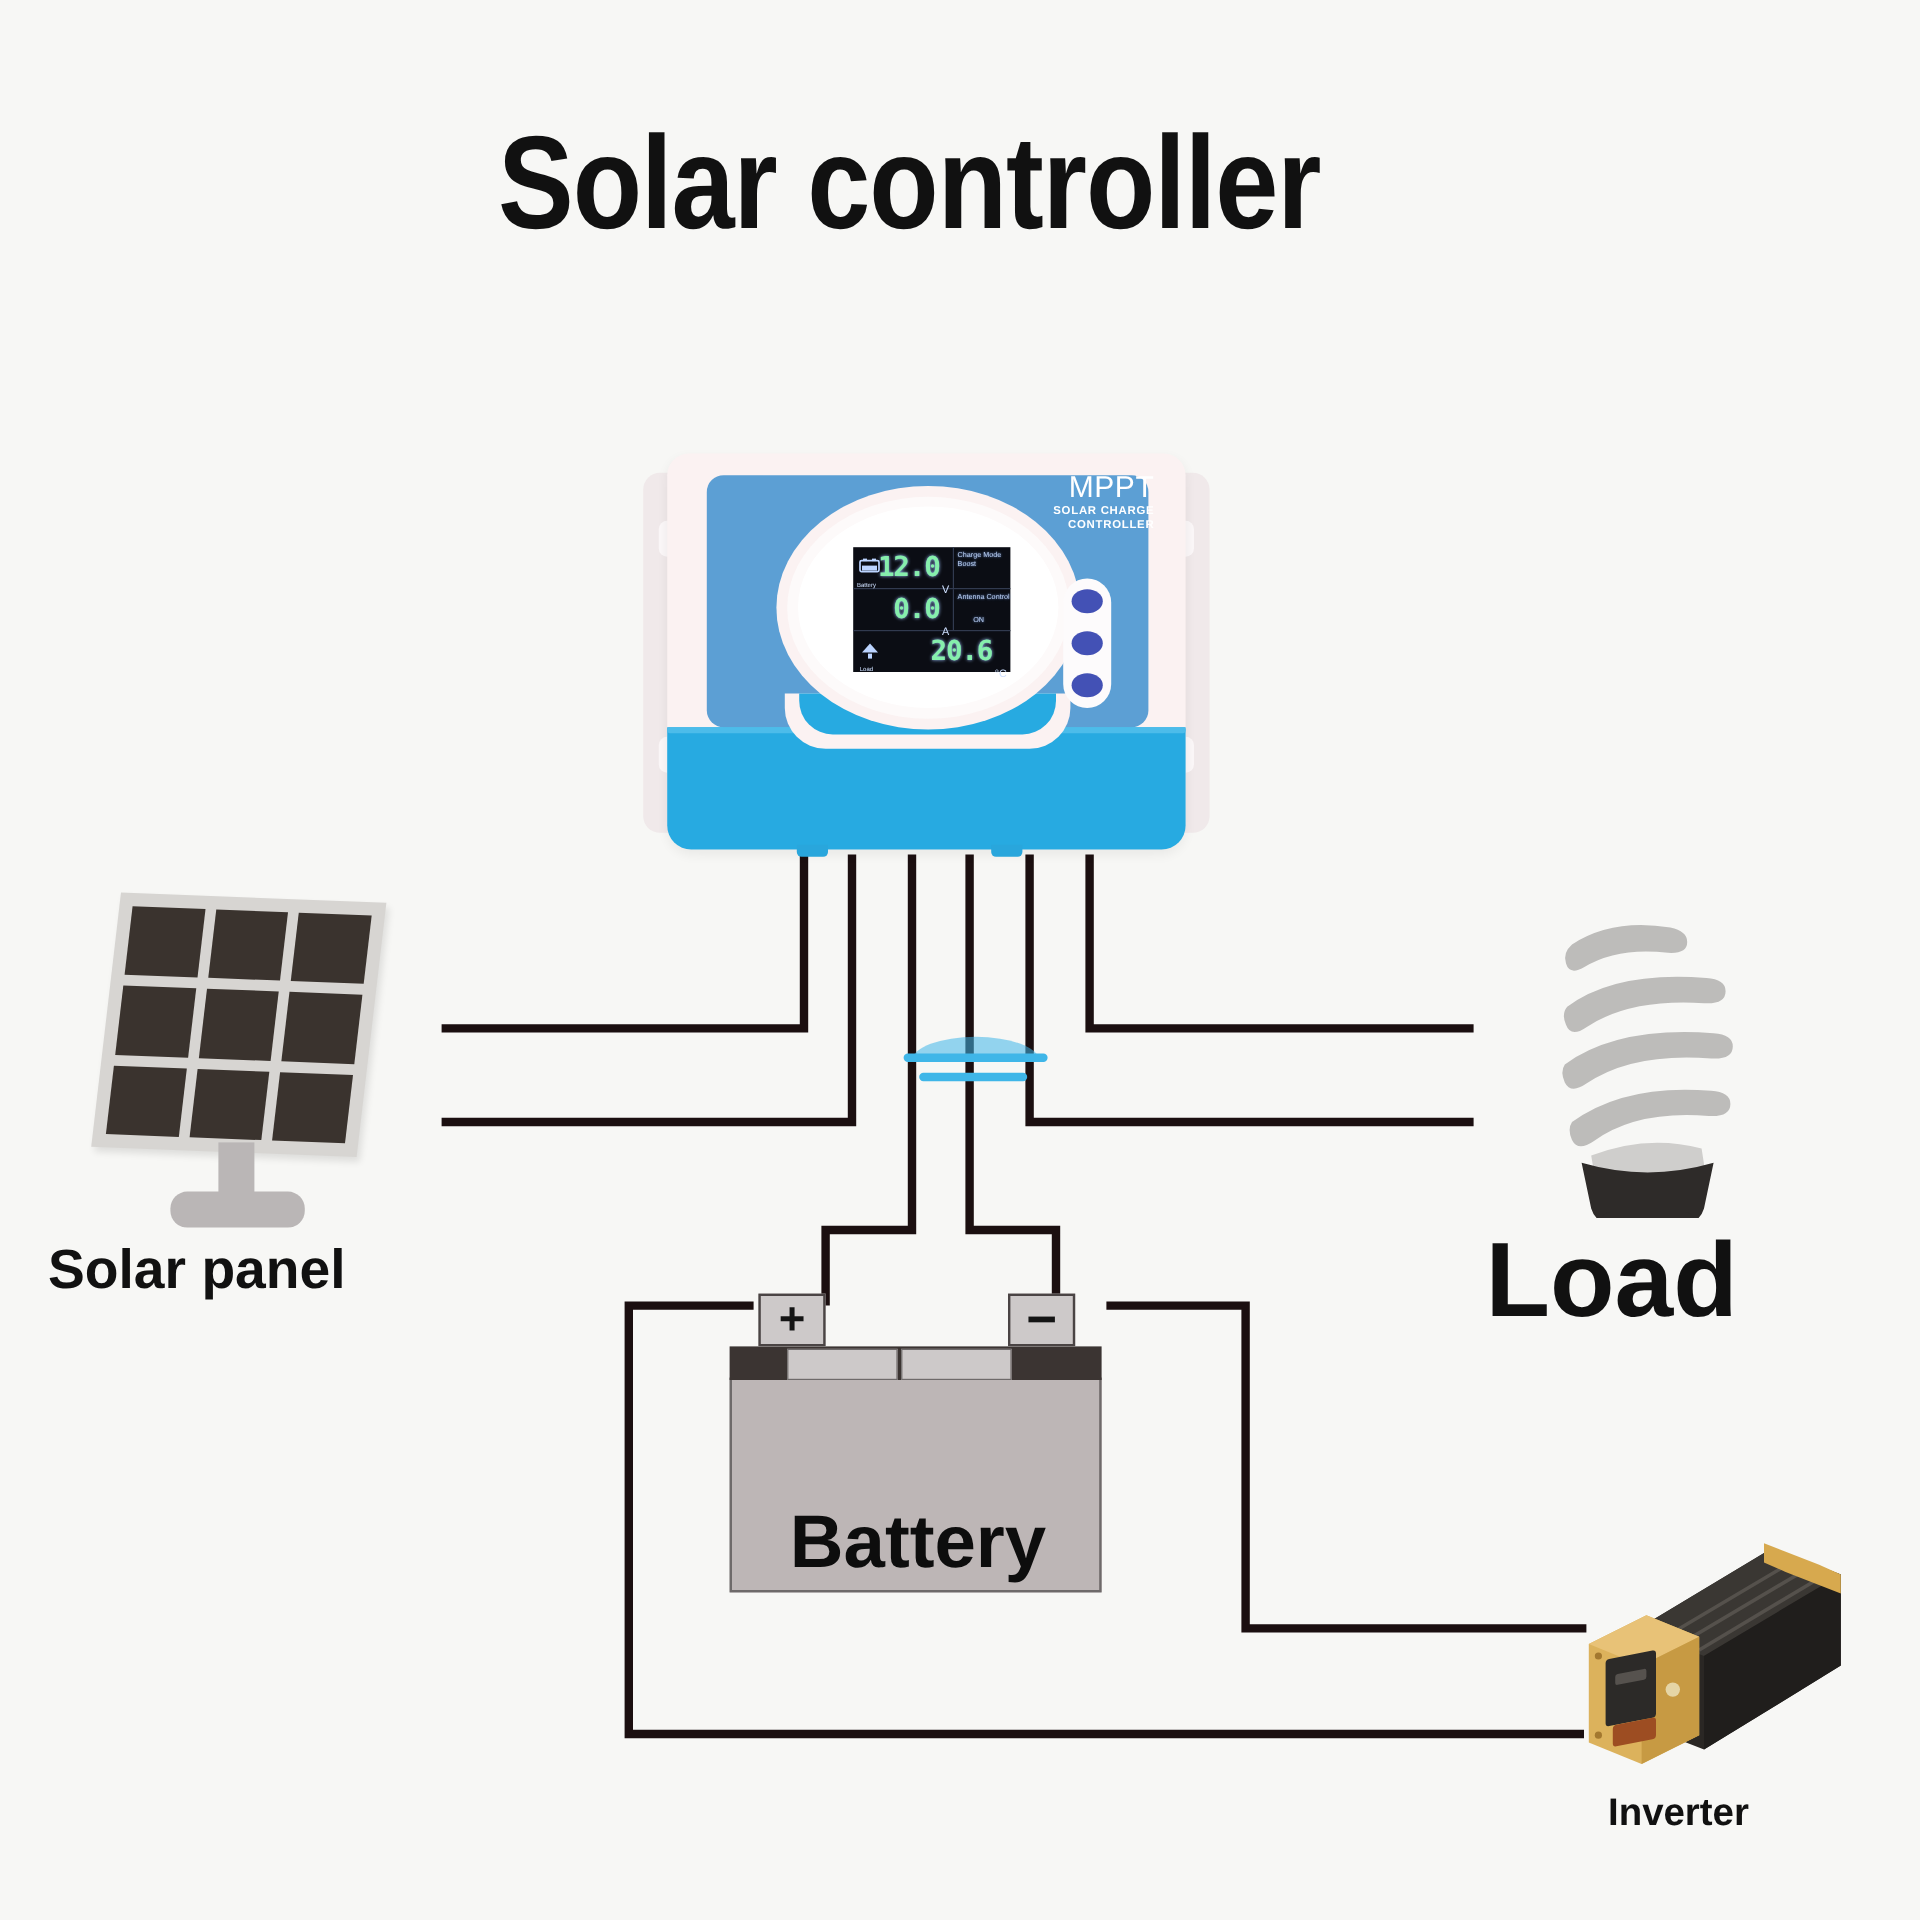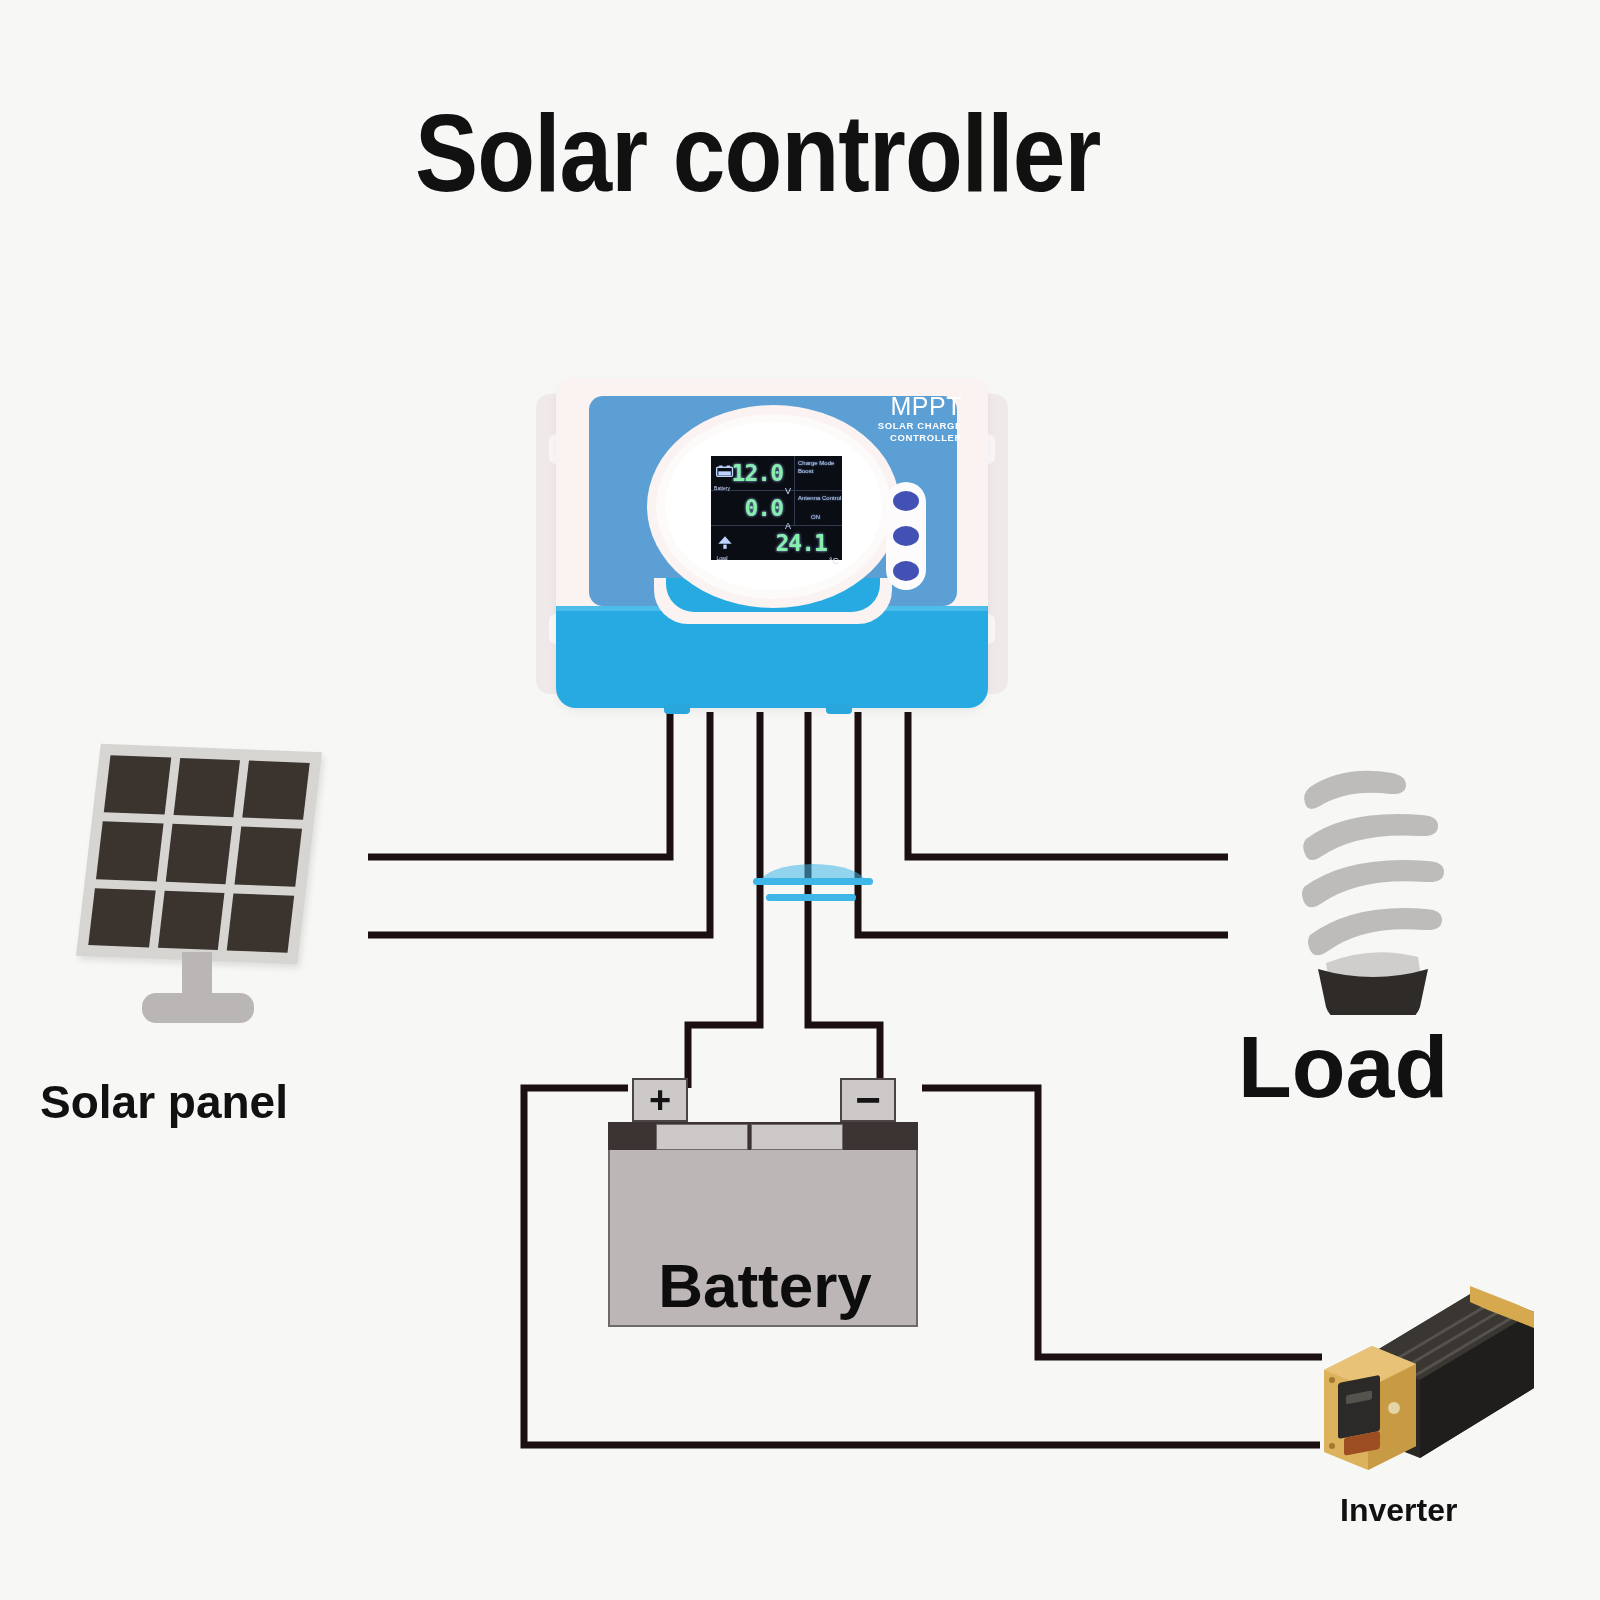--- a/index.html
+++ b/index.html
@@ -26,21 +26,21 @@
     white-space:nowrap;
   }
 
   
   .lbl{
     position:absolute;
     font-weight:bold;
     color:#111111;
     white-space:nowrap;
   }
-  .lbl-solar{left:40px; top:1075px; font-size:46px;text-align:center;}
+  .lbl-solar{left:40px; top:1030px; font-size:46px;text-align:center;}
   .lbl-load{left:1238px; top:1016px; font-size:88px;}
   .lbl-inverter{left:1340px; top:1492px; font-size:32px;}
   .lbl-battery{
     position:absolute;left:0;top:0;width:100%;
     text-align:center;font-size:62px;font-weight:bold;color:#0d0d0d;
   }
 
   
   #wires{position:absolute;left:0;top:0;width:1600px;height:1600px;}
   #wires path, #wires line{stroke:#1b0f10;stroke-width:7;fill:none;}
@@ -295,21 +295,21 @@
         </div>
       </div>
 
       <div class="lcd-row r3">
         <div class="lcd-main">
           <svg class="lcd-icon" viewBox="0 0 24 24">
             <path d="M12 4 L20 13 H4 Z" fill="#bcd4ff"></path>
             <rect x="10" y="14" width="4" height="5" fill="#bcd4ff"></rect>
           </svg>
           <span class="icon-cap">Load</span>
-          <span class="seg">24.1</span>
+          <span class="seg">20.6</span>
           <span class="unit">°C</span>
         </div>
       </div>
 
     </div>
 
     <div class="btn-pill">
       <div class="btn-dot b1"></div>
       <div class="btn-dot b2"></div>
       <div class="btn-dot b3"></div>

